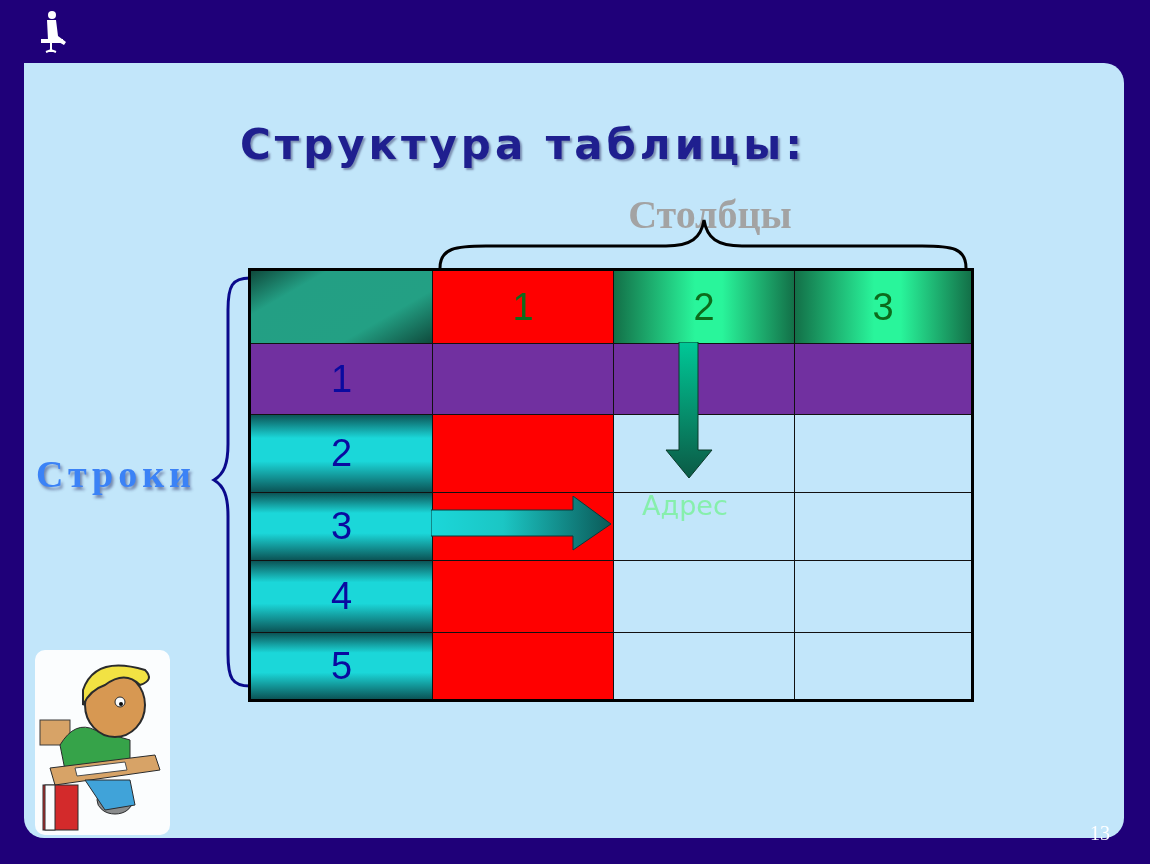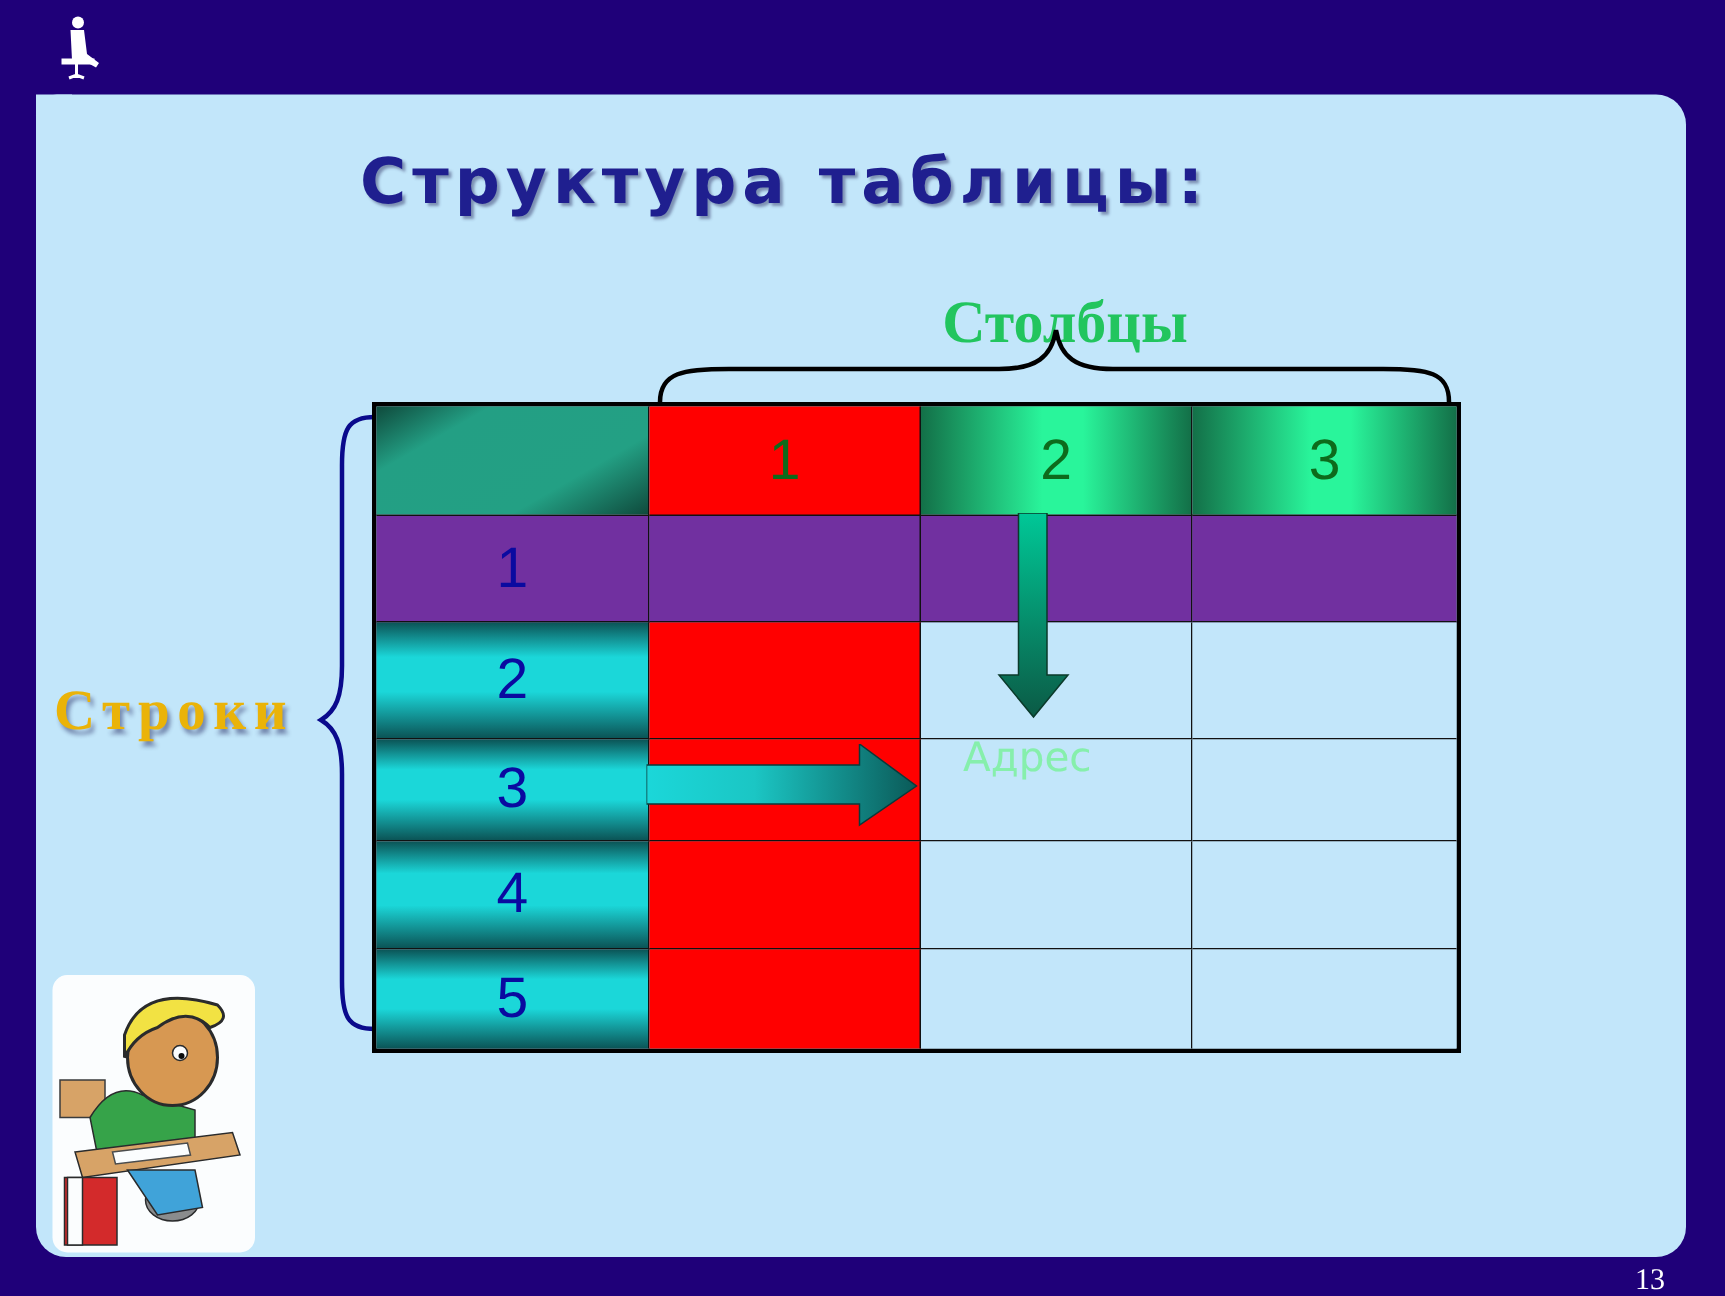--- a/index.html
+++ b/index.html
@@ -11,33 +11,33 @@
   .panel {
     position:absolute; left:24px; top:63px; width:1100px; height:775px;
     background:#c2e6fa; border-radius:0 20px 20px 20px;
   }
   .panel-corner {
     position:absolute; left:24px; top:63px; width:24px; height:24px;
     background:#c2e6fa; border-top-left-radius:14px;
   }
   .logo { position:absolute; left:38px; top:10px; width:36px; height:46px; }
   .title {
-    position:absolute; left:240px; top:96px; width:640px;
+    position:absolute; left:240px; top:120px; width:640px;
     font-family:"DejaVu Sans", sans-serif; font-weight:bold; font-size:42px;
     letter-spacing:4px; color:#1f1f8f;
     text-shadow:2px 2px 2px rgba(40,40,90,0.45);
   }
   .cols-label {
     position:absolute; left:600px; top:191px; width:220px; text-align:center;
-    font-family:"Liberation Serif", serif; font-weight:bold; font-size:40px; color:#22c55e;
+    font-family:"Liberation Serif", serif; font-weight:bold; font-size:40px; color:#a3a3a3;
   }
   .rows-label {
     position:absolute; left:36px; top:452px;
     font-family:"Liberation Serif", serif; font-weight:bold; font-size:38px;
-    letter-spacing:5px; color:#eab308;
+    letter-spacing:5px; color:#3b82f6;
     text-shadow:2px 3px 3px rgba(20,20,80,0.45);
   }
   .brace { position:absolute; }
   .grid {
     position:absolute; left:248px; top:268px; width:726px; height:434px;
     border:3px solid #000; box-sizing:border-box;
   }
   .cell {
     position:absolute; box-sizing:border-box;
     border-right:1.5px solid #111; border-bottom:1.5px solid #111;
@@ -57,21 +57,21 @@
     color:#0a0aa0;
   }
   .red { background:#ff0000; }
   .blank { background:#c2e6fa; }
   .addr {
     position:absolute; left:642px; top:488px; width:150px;
     font-family:"DejaVu Sans", sans-serif; font-size:27px; line-height:36px; color:#86efac;
   }
   .kid { position:absolute; left:35px; top:650px; width:135px; height:185px; background:#fff; border-radius:10px; opacity:.95; }
   .page-num {
-    position:absolute; left:1090px; top:842px; color:#fff;
+    position:absolute; left:1090px; top:822px; color:#fff;
     font-family:"Liberation Serif", serif; font-size:20px;
   }
 </style>
 </head>
 <body>
 
 <div class="panel"></div>
 <div class="panel-corner"></div>
 
 <svg class="logo" viewBox="0 0 36 46">

